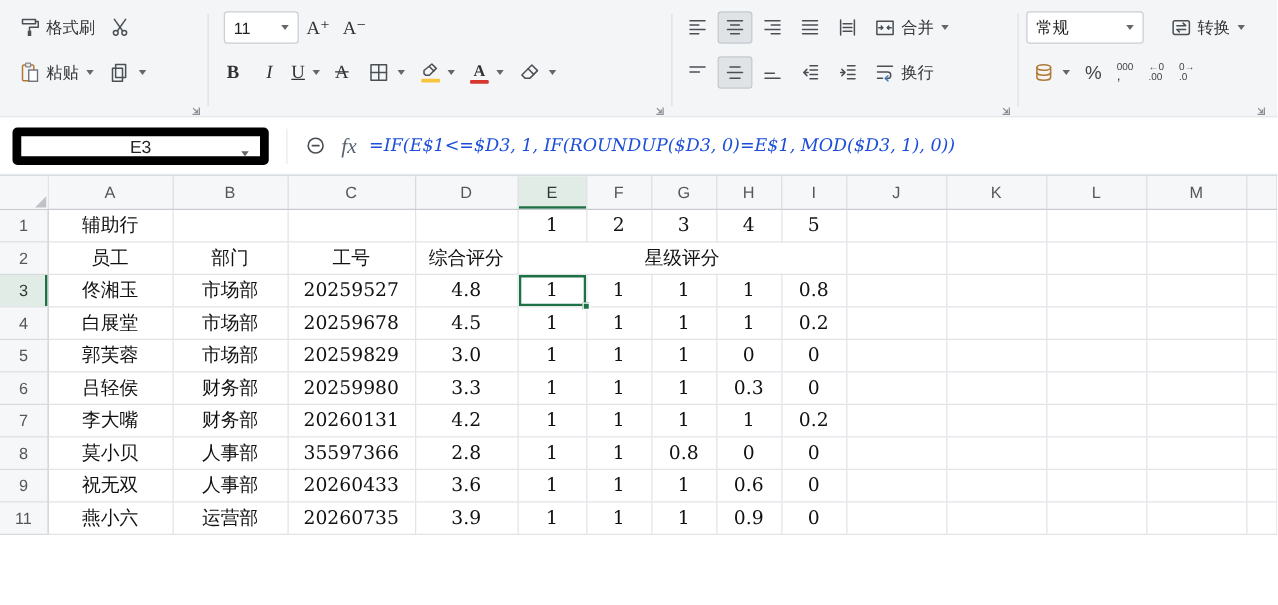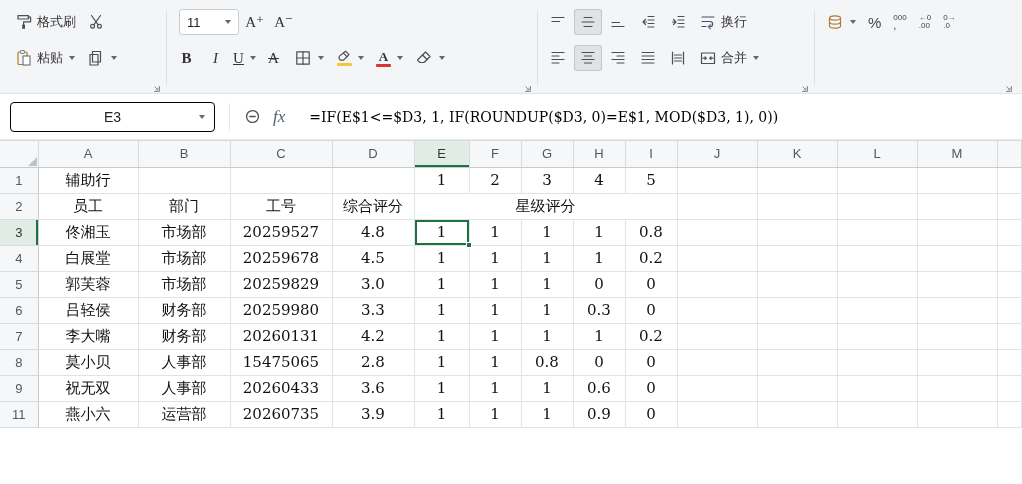--- a/index.html
+++ b/index.html
@@ -42,29 +42,29 @@
   .bar-red{background:#d7372f;}
   .pct{font-size:15px;color:#444;}
   .numicn{display:flex;flex-direction:column;align-items:flex-start;line-height:1;font-size:8px;color:#444;}
   .numicn .cm{font-size:11px;margin-top:-2px;}
   .launcher{position:absolute;right:3px;bottom:2px;width:10px;height:10px;}
   .wrap-label,.merge-label,.convert-label{white-space:nowrap;}
 
   
   .formula-bar{height:46px;background:#fff;display:flex;align-items:center;padding:0 10px;
     border-bottom:1px solid #e8ebee;}
-  .name-box{width:205px;height:30px;border:1px solid #000000;border-radius:4px;
+  .name-box{width:205px;height:30px;border:7px solid #000000;border-radius:4px;
     display:flex;align-items:center;justify-content:center;position:relative;background:#fff;}
   .nb-text{font-size:14px;color:#222;}
   .nb-chev{position:absolute;right:9px;top:12px;}
   .fb-div{width:1px;height:28px;background:#e7eaed;margin:0 14px;}
   .fb-zoom{display:flex;align-items:center;}
   .fx{font-family:"Liberation Serif","DejaVu Serif",serif;font-style:italic;font-size:17px;color:#55616e;margin:0 10px 0 12px;}
-  .formula-text{flex:1;font-family:"DejaVu Serif","Liberation Serif",serif;font-size:14px;color:#000000;
-    white-space:nowrap;overflow:hidden;margin-left:14px;}
+  .formula-text{flex:1;font-family:"DejaVu Serif","Liberation Serif",serif;font-size:14px;color:#1d4ed8;
+    white-space:nowrap;overflow:hidden;margin-left:0;font-style:italic;}
 
   
   .sheet-wrap{flex:1;overflow:hidden;border-top:1px solid #d8dbde;background:#fff;}
   .sheet{border-collapse:collapse;table-layout:fixed;width:1022px;}
   .sheet tr{height:26px;}
   .sheet th,.sheet td{height:26px;padding:0 2px;white-space:nowrap;overflow:hidden;}
   .sheet thead th{background:#f6f7f8;border-right:1px solid #d8dbde;border-bottom:1px solid #c8ccd0;
     font-weight:400;font-size:13px;color:#54585d;}
   .sheet tbody th{background:#f6f7f8;border-right:1px solid #c8ccd0;border-bottom:1px solid #d8dbde;
     font-weight:400;font-size:13px;color:#54585d;}
@@ -197,20 +197,55 @@
         </svg>
       </span>
     </div>
 
     <div class="vdiv"></div>
 
     <div class="rgroup g-align">
       <div class="rrow">
         <button class="rbtn">
           <svg class="icn" viewBox="0 0 18 18">
+            <path class="st" d="M3 3.5h12M3 7h7M3 10.5h12M3 14h7"></path>
+          </svg>
+        </button>
+        <button class="rbtn active">
+          <svg class="icn" viewBox="0 0 18 18">
+            <path class="st" d="M3 3.5h12M5.5 7h7M3 10.5h12M5.5 14h7"></path>
+          </svg>
+        </button>
+        <button class="rbtn">
+          <svg class="icn" viewBox="0 0 18 18">
+            <path class="st" d="M3 3.5h12M8 7h7M3 10.5h12M8 14h7"></path>
+          </svg>
+        </button>
+        <button class="rbtn">
+          <svg class="icn" viewBox="0 0 18 18">
+            <path class="st" d="M3 3.5h12M3 7h12M3 10.5h12M3 14h12"></path>
+          </svg>
+        </button>
+        <button class="rbtn">
+          <svg class="icn" viewBox="0 0 18 18">
+            <path class="st" d="M3.5 3v12M14.5 3v12M5.5 6h7M5.5 9h7M5.5 12h7"></path>
+          </svg>
+        </button>
+        <button class="rbtn">
+          <svg class="icn" viewBox="0 0 18 18">
+            <rect class="st" x="2.5" y="4" width="13" height="10.5"></rect>
+            <path class="st" d="M4 9.2h3M14 9.2h-3M6 7.9 7.3 9.2 6 10.4M12 7.9 10.7 9.2 12 10.4"></path>
+          </svg>
+          <span class="merge-label">合并</span>
+          <span class="chev"></span>
+        </button>
+      </div>
+      <div class="rrow">
+        <button class="rbtn">
+          <svg class="icn" viewBox="0 0 18 18">
             <path class="st" d="M3 4.5h12M3 8.5h7.5"></path>
           </svg>
         </button>
         <button class="rbtn active">
           <svg class="icn" viewBox="0 0 18 18">
             <path class="st" d="M5 4.5h8M3 9h12M5 13.5h8"></path>
           </svg>
         </button>
         <button class="rbtn">
           <svg class="icn" viewBox="0 0 18 18">
@@ -228,68 +263,47 @@
             <path class="st" d="M9 3.5h6M9 7h6M9 10.5h6M9 14h6"></path>
               <path class="st" d="M4.5 6.5 7 9l-2.5 2.5M7 9H3.5"></path>
           </svg>
         </button>
         <button class="rbtn">
           <svg class="icn" viewBox="0 0 18 18">
             <path class="st" d="M3 4h12M3 8.5h8a2.6 2.6 0 0 1 0 5.2H9.5M3 13.5h4"></path>
             <path d="M11.4 11.6 9.2 13.7l2.2 2.1" fill="none" stroke="#4a7fc1" stroke-width="1.2" stroke-linecap="round" stroke-linejoin="round"></path>
           </svg>
           <span class="wrap-label">换行</span>
-        </button>
-      </div>
-      <div class="rrow">
-        <button class="rbtn">
-          <svg class="icn" viewBox="0 0 18 18">
-            <path class="st" d="M3 3.5h12M3 7h7M3 10.5h12M3 14h7"></path>
-          </svg>
-        </button>
-        <button class="rbtn active">
-          <svg class="icn" viewBox="0 0 18 18">
-            <path class="st" d="M3 3.5h12M5.5 7h7M3 10.5h12M5.5 14h7"></path>
-          </svg>
-        </button>
-        <button class="rbtn">
-          <svg class="icn" viewBox="0 0 18 18">
-            <path class="st" d="M3 3.5h12M8 7h7M3 10.5h12M8 14h7"></path>
-          </svg>
-        </button>
-        <button class="rbtn">
-          <svg class="icn" viewBox="0 0 18 18">
-            <path class="st" d="M3 3.5h12M3 7h12M3 10.5h12M3 14h12"></path>
-          </svg>
-        </button>
-        <button class="rbtn">
-          <svg class="icn" viewBox="0 0 18 18">
-            <path class="st" d="M3.5 3v12M14.5 3v12M5.5 6h7M5.5 9h7M5.5 12h7"></path>
-          </svg>
-        </button>
-        <button class="rbtn">
-          <svg class="icn" viewBox="0 0 18 18">
-            <rect class="st" x="2.5" y="4" width="13" height="10.5"></rect>
-            <path class="st" d="M4 9.2h3M14 9.2h-3M6 7.9 7.3 9.2 6 10.4M12 7.9 10.7 9.2 12 10.4"></path>
-          </svg>
-          <span class="merge-label">合并</span>
-          <span class="chev"></span>
         </button>
       </div>
       <span class="launcher">
         <svg viewBox="0 0 10 10" width="10" height="10">
           <path d="M8.5 3v5.5H3" fill="none" stroke="#8a9096"></path>
             <path d="M3.5 3.5 7 7M7 4.6V7H4.6" fill="none" stroke="#8a9096"></path>
         </svg>
       </span>
     </div>
 
     <div class="vdiv"></div>
 
     <div class="rgroup g-num">
+      <div class="rrow">
+        <div class="combo num-combo">
+          <span>常规</span>
+          <span class="chev"></span>
+        </div>
+        <button class="rbtn" style="margin-left:14px;">
+          <svg class="icn" viewBox="0 0 18 18">
+            <rect class="st" x="2.5" y="3.5" width="13" height="11" rx="1.5"></rect>
+            <path class="st" d="M5.5 7.5h7l-2-2M12.5 10.5h-7l2 2"></path>
+          </svg>
+          <span class="convert-label">转换</span>
+          <span class="chev"></span>
+        </button>
+      </div>
       <div class="rrow">
         <button class="rbtn">
           <svg class="icn" viewBox="0 0 18 18">
             <ellipse class="st accent" cx="9" cy="5" rx="5.5" ry="2.2"></ellipse>
             <path class="st accent" d="M3.5 5v8c0 1.2 2.5 2.2 5.5 2.2s5.5-1 5.5-2.2V5"></path>
             <path class="st accent" d="M3.5 9c0 1.2 2.5 2.2 5.5 2.2S14.5 10.2 14.5 9"></path>
           </svg>
           <span class="chev"></span>
         </button>
         <button class="rbtn">
@@ -492,21 +506,21 @@
             <td></td>
             <td></td>
             <td></td>
             <td></td>
             <td></td>
           </tr>
           <tr>
             <th>8</th>
             <td>莫小贝</td>
             <td>人事部</td>
-            <td>15475065</td>
+            <td>35597366</td>
             <td>2.8</td>
             <td>1</td>
             <td>1</td>
             <td>0.8</td>
             <td>0</td>
             <td>0</td>
             <td></td>
             <td></td>
             <td></td>
             <td></td>

